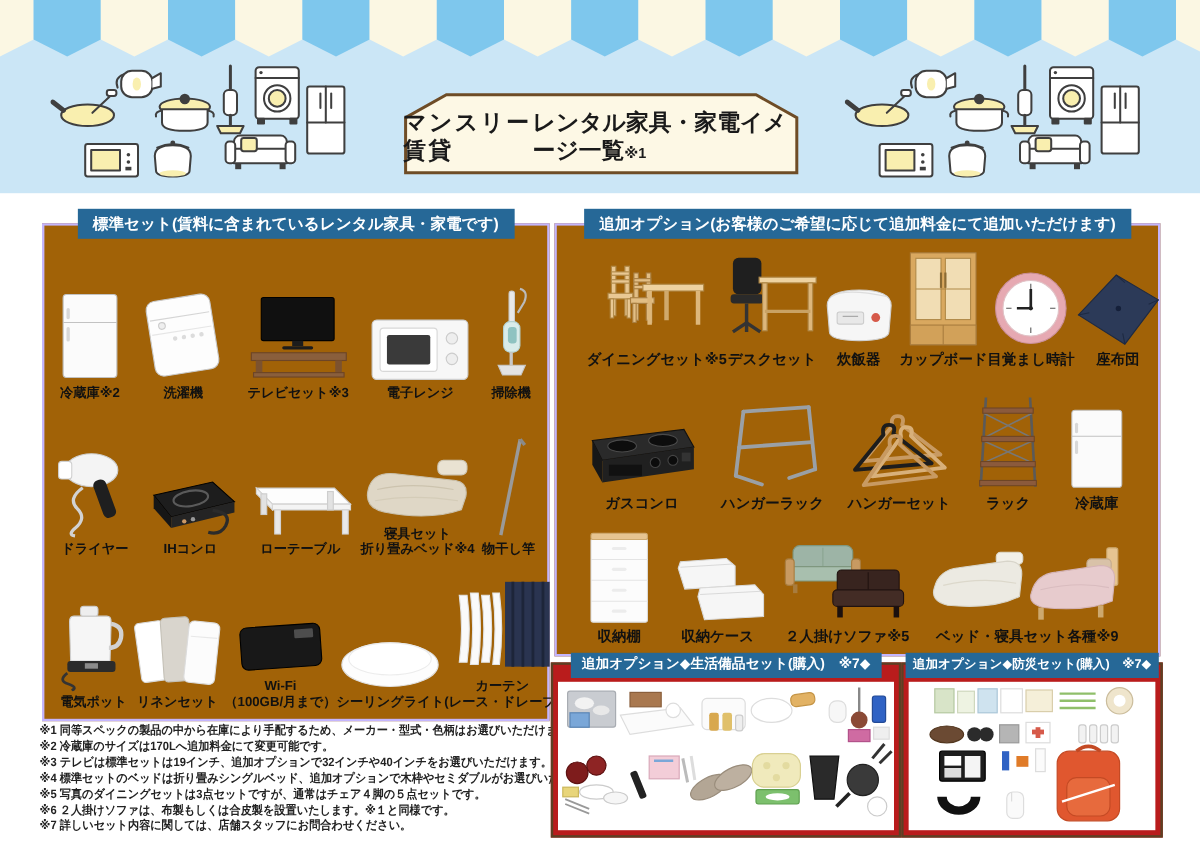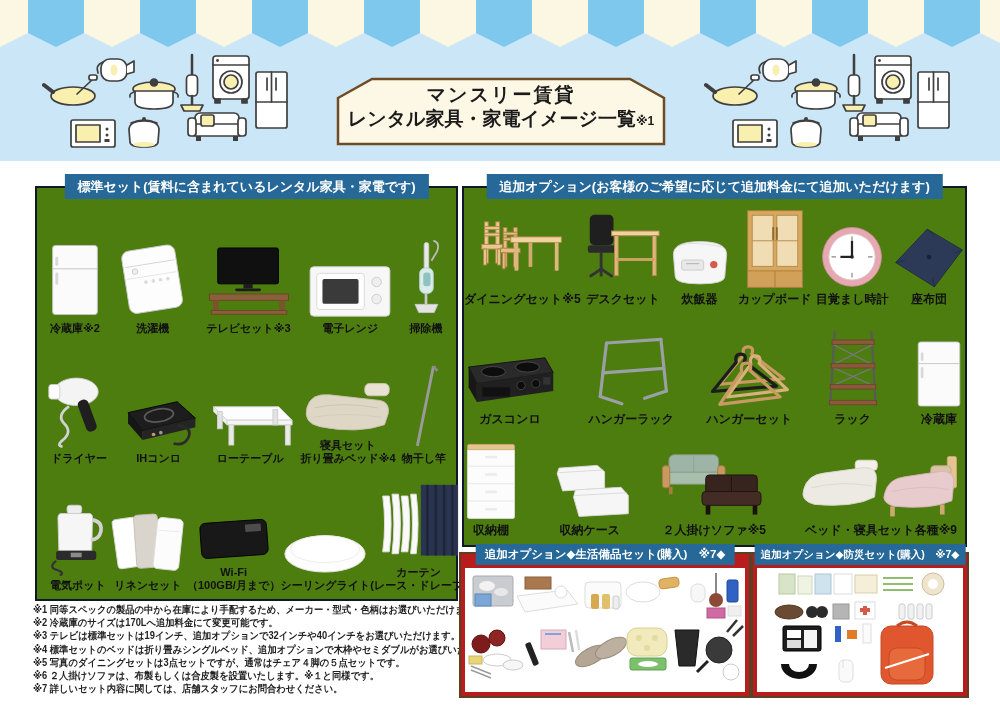--- a/index.html
+++ b/index.html
@@ -8,37 +8,37 @@
 
   
   .banner{position:absolute;left:0;top:0;width:1000px;height:161px;background:#CBE6F6}
   .awning{position:absolute;left:0;top:0}
   .deco{position:absolute;width:252px;height:100px}
   .deco.left{left:42px;top:52px}
   .deco.right{left:704px;top:52px}
 
   .plaque{position:absolute;left:336px;top:77px;width:330px;height:69px}
   .plaque>svg{position:absolute;left:0;top:0}
-  .plaque .tl{position:absolute;inset:0;display:flex;flex-direction:column;align-items:center;padding-top:6px}
+  .plaque .tl{position:absolute;inset:0;display:flex;align-items:center;justify-content:center;padding-top:6px}
   .t1{font-size:19px;font-weight:700;letter-spacing:2px;line-height:1.25}
   .t2{font-size:19px;font-weight:700;line-height:1.25}
   .t2 .note{font-size:12px;font-weight:700}
 
   
-  .section{position:absolute;background:#4d7c0f;border:2px solid #0f172a}
+  .section{position:absolute;background:#a16207;border:2px solid #c4b5fd}
   .sec-std{left:35px;top:186px;width:419px;height:411px}
   .sec-opt{left:462px;top:186px;width:501px;height:357px}
   .sec-header{position:absolute;top:-14px;left:50%;transform:translateX(-50%);
               background:#266897;color:#fff;font-weight:700;font-size:13px;
               height:25px;line-height:25px;padding:0 13px;white-space:nowrap}
   .row{display:flex;justify-content:space-between;align-items:flex-end;padding:0 10px}
   .sec-std .row1{height:142px;margin-top:4px}
   .sec-std .row2{height:130px}
   .sec-std .row3{height:127px}
-  .sec-opt .row{padding:0 0}
+  .sec-opt .row{padding:0 25px}
   .sec-opt .row1{height:114px;margin-top:4px}
   .sec-opt .row2{height:120px}
   .sec-opt .row3{height:111px}
   .cell{display:flex;flex-direction:column;align-items:center;justify-content:flex-end}
   .art{display:flex;align-items:flex-end;justify-content:center}
   .lbl{font-weight:700;font-size:11px;color:#111;text-align:center;line-height:1.12;margin-top:3px}
   .sec-opt .lbl{font-size:12px}
   .lbl span{display:block;white-space:nowrap}
 
   

